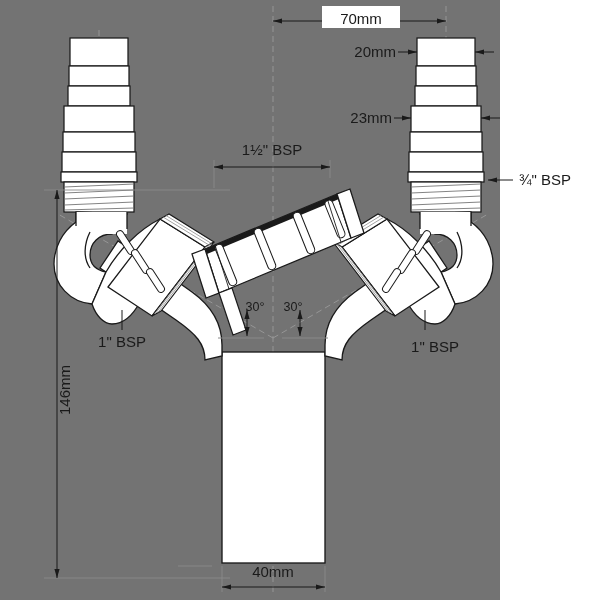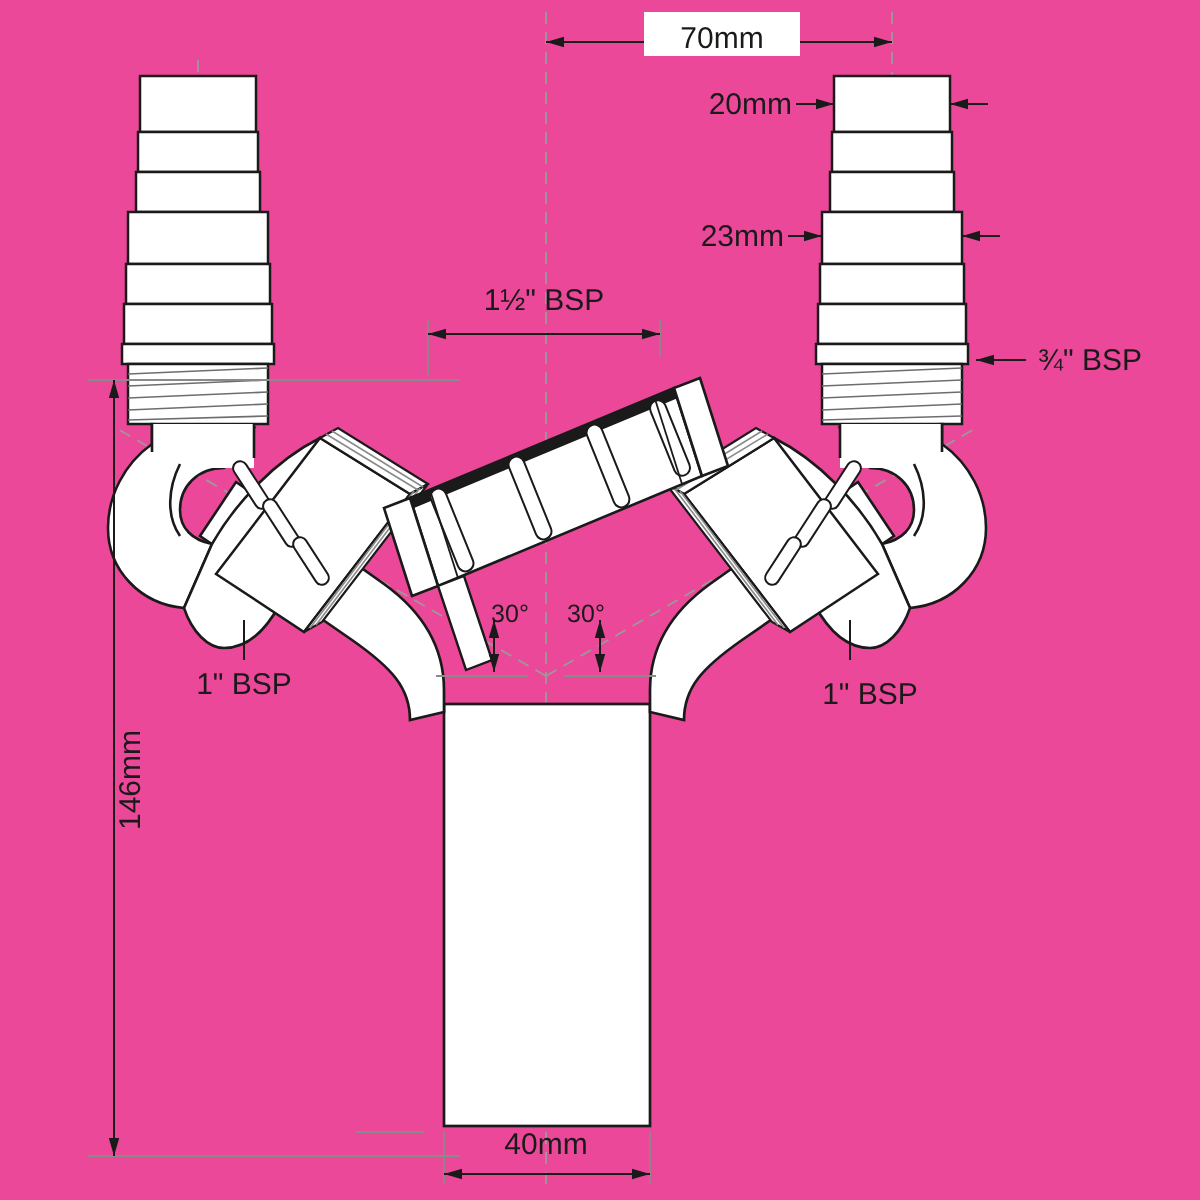--- a/index.html
+++ b/index.html
@@ -1,18 +1,18 @@
 <!DOCTYPE html>
 <html><head>
 <meta charset="utf-8">
 <style>
   html,body{margin:0;padding:0;background:#ffffff;}
   body{width:600px;height:600px;overflow:hidden;
        font-family:"Liberation Sans","DejaVu Sans",sans-serif;}
-  #stage{position:relative;width:600px;height:600px;background:#ec4899;}
+  #stage{position:relative;width:500px;height:600px;background:#737373;}
   svg{display:block;}
   .dimtxt{font-family:"Liberation Sans","DejaVu Sans",sans-serif;
           font-size:15px;fill:#1a1a1a;}
   .dimtxt.small{font-size:12.5px;}
 </style>
 </head>
 <body>
 
 <div id="stage">
 <svg width="600" height="600" viewBox="0 0 600 600">

